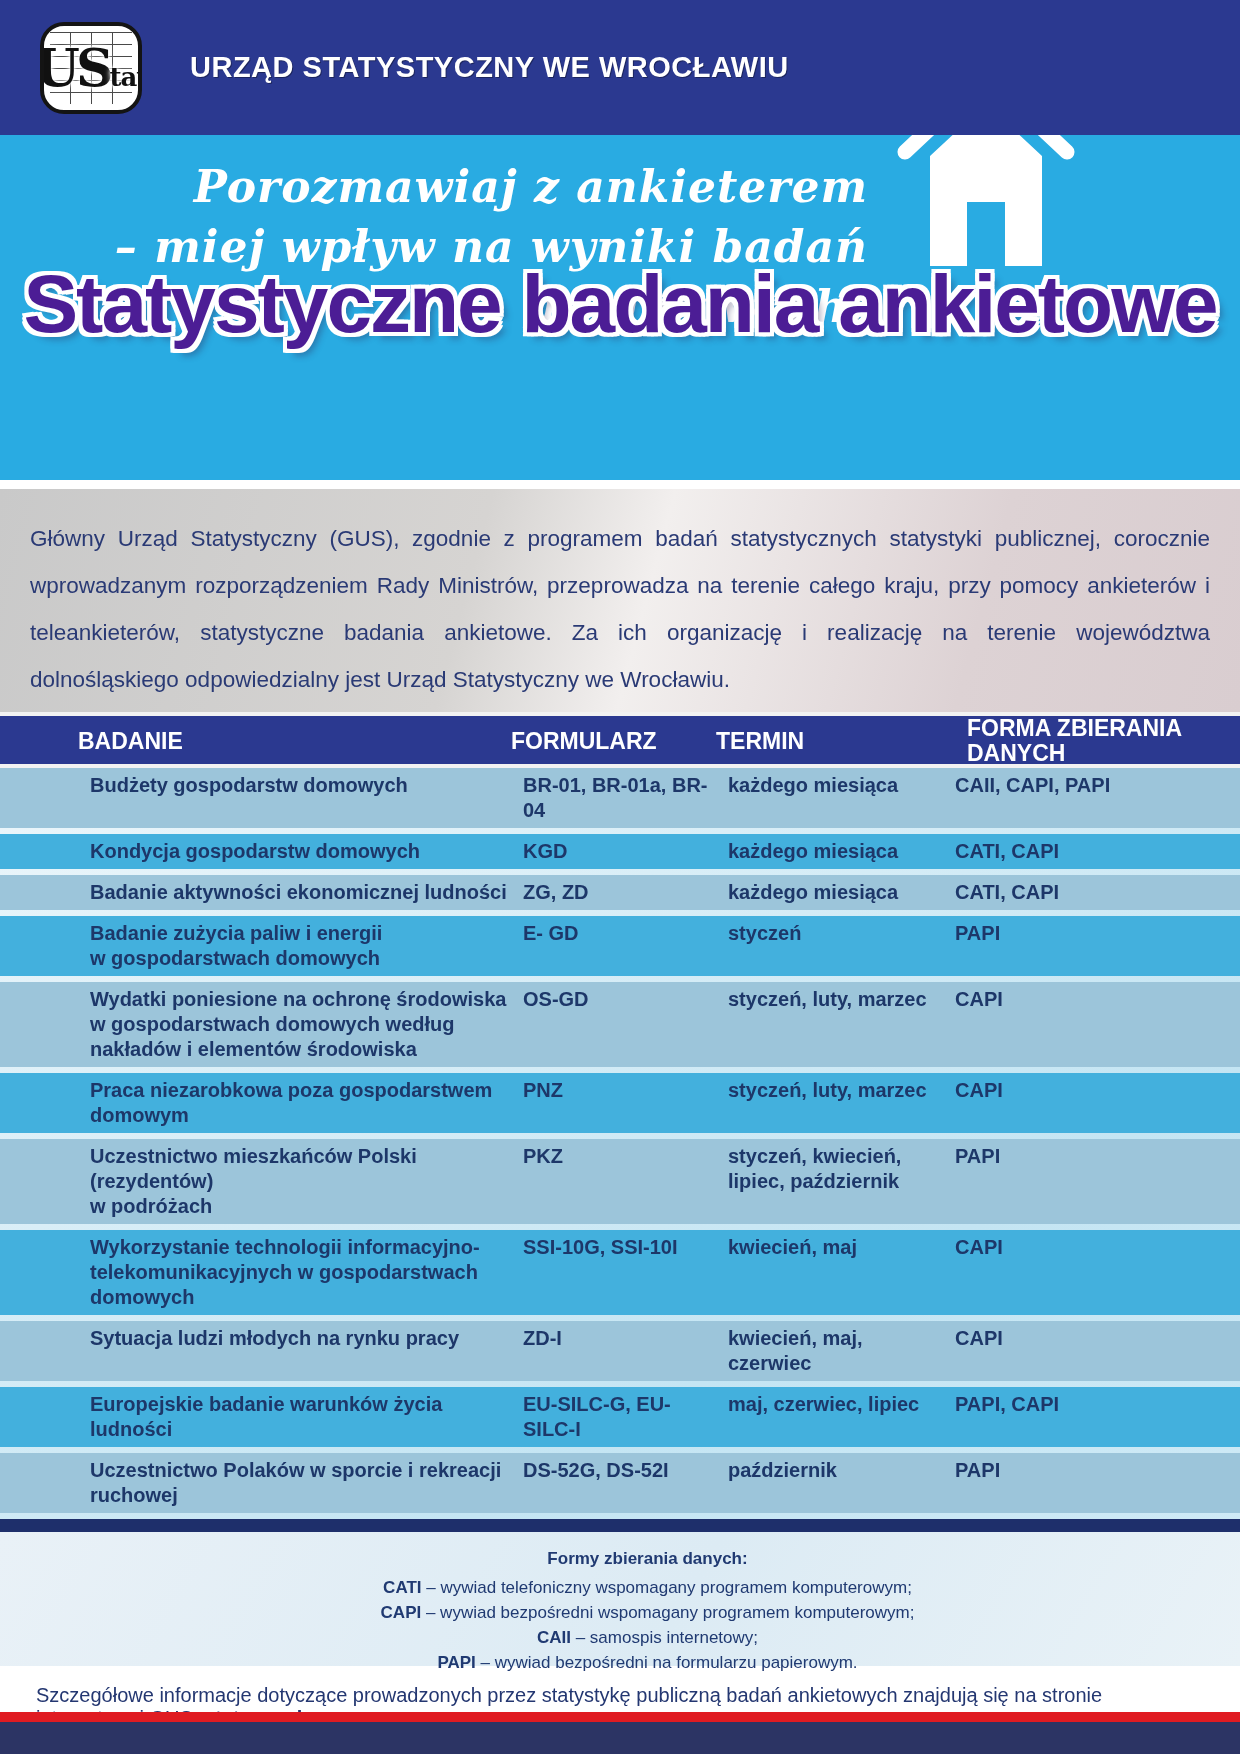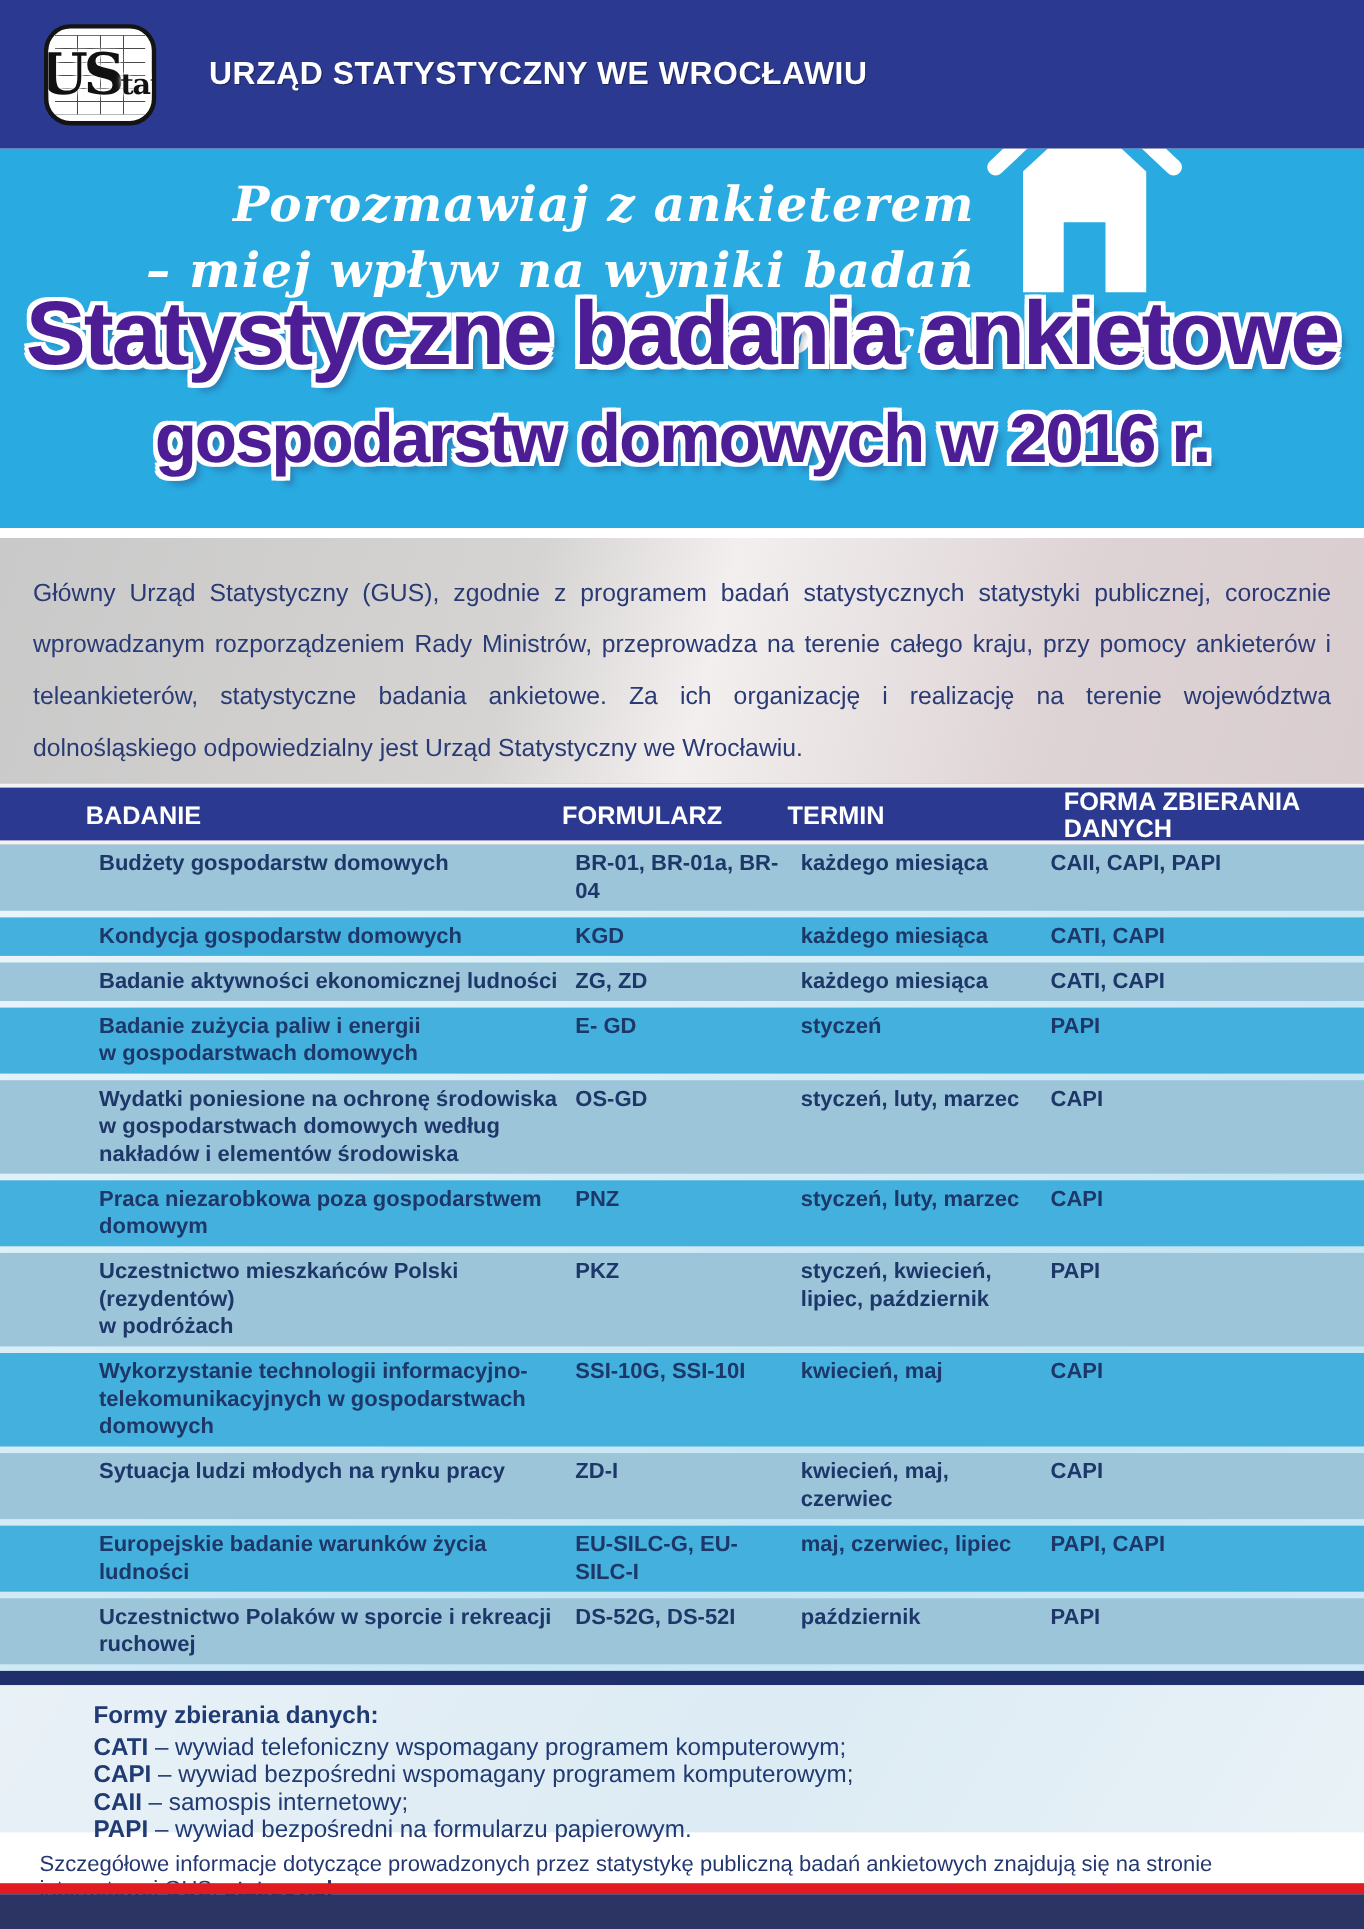--- a/index.html
+++ b/index.html
@@ -39,21 +39,21 @@
     color:#fff; font-weight:700; font-size:29px; letter-spacing:.5px;
     margin-left:48px; text-shadow:1px 1px 0 rgba(0,0,0,.35);
   }
 
   
   .hero { height:345px; background:#29abe2; position:relative; z-index:1; }
   .house {
     position:absolute; top:-101px; right:165px; width:178px; height:232px; z-index:3;
   }
   .script-block {
-    position:absolute; top:22px; right:354px; text-align:right;
+    position:absolute; top:22px; right:372px; text-align:right;
     color:#fff; font-family:"DejaVu Serif", serif; font-style:italic;
     font-size:44px; line-height:60px; font-weight:600; letter-spacing:1px;
   }
   .poster-title-1, .poster-title-2 {
     position:absolute; width:100%; text-align:center;
     color:#4c1d95; font-weight:700; letter-spacing:-2px;
     text-shadow:
       -4px -4px 0 #fff, 4px -4px 0 #fff, -4px 4px 0 #fff, 4px 4px 0 #fff,
       0 -4px 0 #fff, 0 4px 0 #fff, -4px 0 0 #fff, 4px 0 0 #fff,
       7px 7px 6px rgba(40,40,90,.35);
@@ -91,21 +91,21 @@
   }
   .trow:nth-child(odd)  { background:#9cc5da; }
   .trow:nth-child(even) { background:#43b0dd; }
   .trow .cell { white-space:pre-line; padding-right:14px; }
   .table-bottom-bar { height:13px; background:#1e2f6b; margin-top:1px; }
 
   
   .legend {
     height:134px;
     background:linear-gradient(120deg,#e9f1f7 0%,#dcebf4 55%,#e9f2f7 100%);
-    padding:14px 30px 0 85px; color:#203a72; font-size:22px; line-height:25px;
+    padding:14px 30px 0 85px; color:#203a72; font-size:17px; line-height:25px;text-align:center;
   }
   .legend-title { font-weight:700; margin-bottom:4px; }
   .legend-item b { font-weight:700; }
 
   
   .footer { background:#fff; padding:18px 36px 0 36px; color:#243771; }
   .footer p { margin-bottom:20px; }
   .f1 { font-size:20px; }
   .f2 { font-size:20px; line-height:34px; text-align:justify; }
   .footer b { font-weight:700; }
@@ -132,21 +132,20 @@
     <rect x="122" y="18" width="13" height="62" fill="#ffffff"></rect>
     <path d="M8 118 L89 42 L170 118" fill="none" stroke="#ffffff" stroke-width="15" stroke-linecap="round"></path>
     <path fill-rule="evenodd" fill="#ffffff" d="M33 232 L33 122 L89 70 L145 122 L145 232 Z
          M70 232 L70 168 L108 168 L108 232 Z"></path>
   </svg>
   <div class="script-block">
     <div>Porozmawiaj z ankieterem</div>
     <div>– miej wpływ na wyniki badań ankietowych!</div>
   </div>
   <div class="poster-title-1">Statystyczne badania ankietowe</div>
-  <div class="poster-title-2">gospodarstw domowych w 2016 r.</div>
 </div>
 
 <div class="intro">
   <p>Główny Urząd Statystyczny (GUS), zgodnie z programem badań statystycznych statystyki publicznej, corocznie wprowadzanym rozporządzeniem Rady Ministrów, przeprowadza na terenie całego kraju, przy pomocy ankieterów i teleankieterów, statystyczne badania ankietowe. Za ich organizację i realizację na terenie województwa dolnośląskiego odpowiedzialny jest Urząd Statystyczny we Wrocławiu.</p>
 </div>
 
 <div class="table-section">
   <div class="thead">
     <div class="hc1">BADANIE</div>
     <div class="hc2">FORMULARZ</div>

